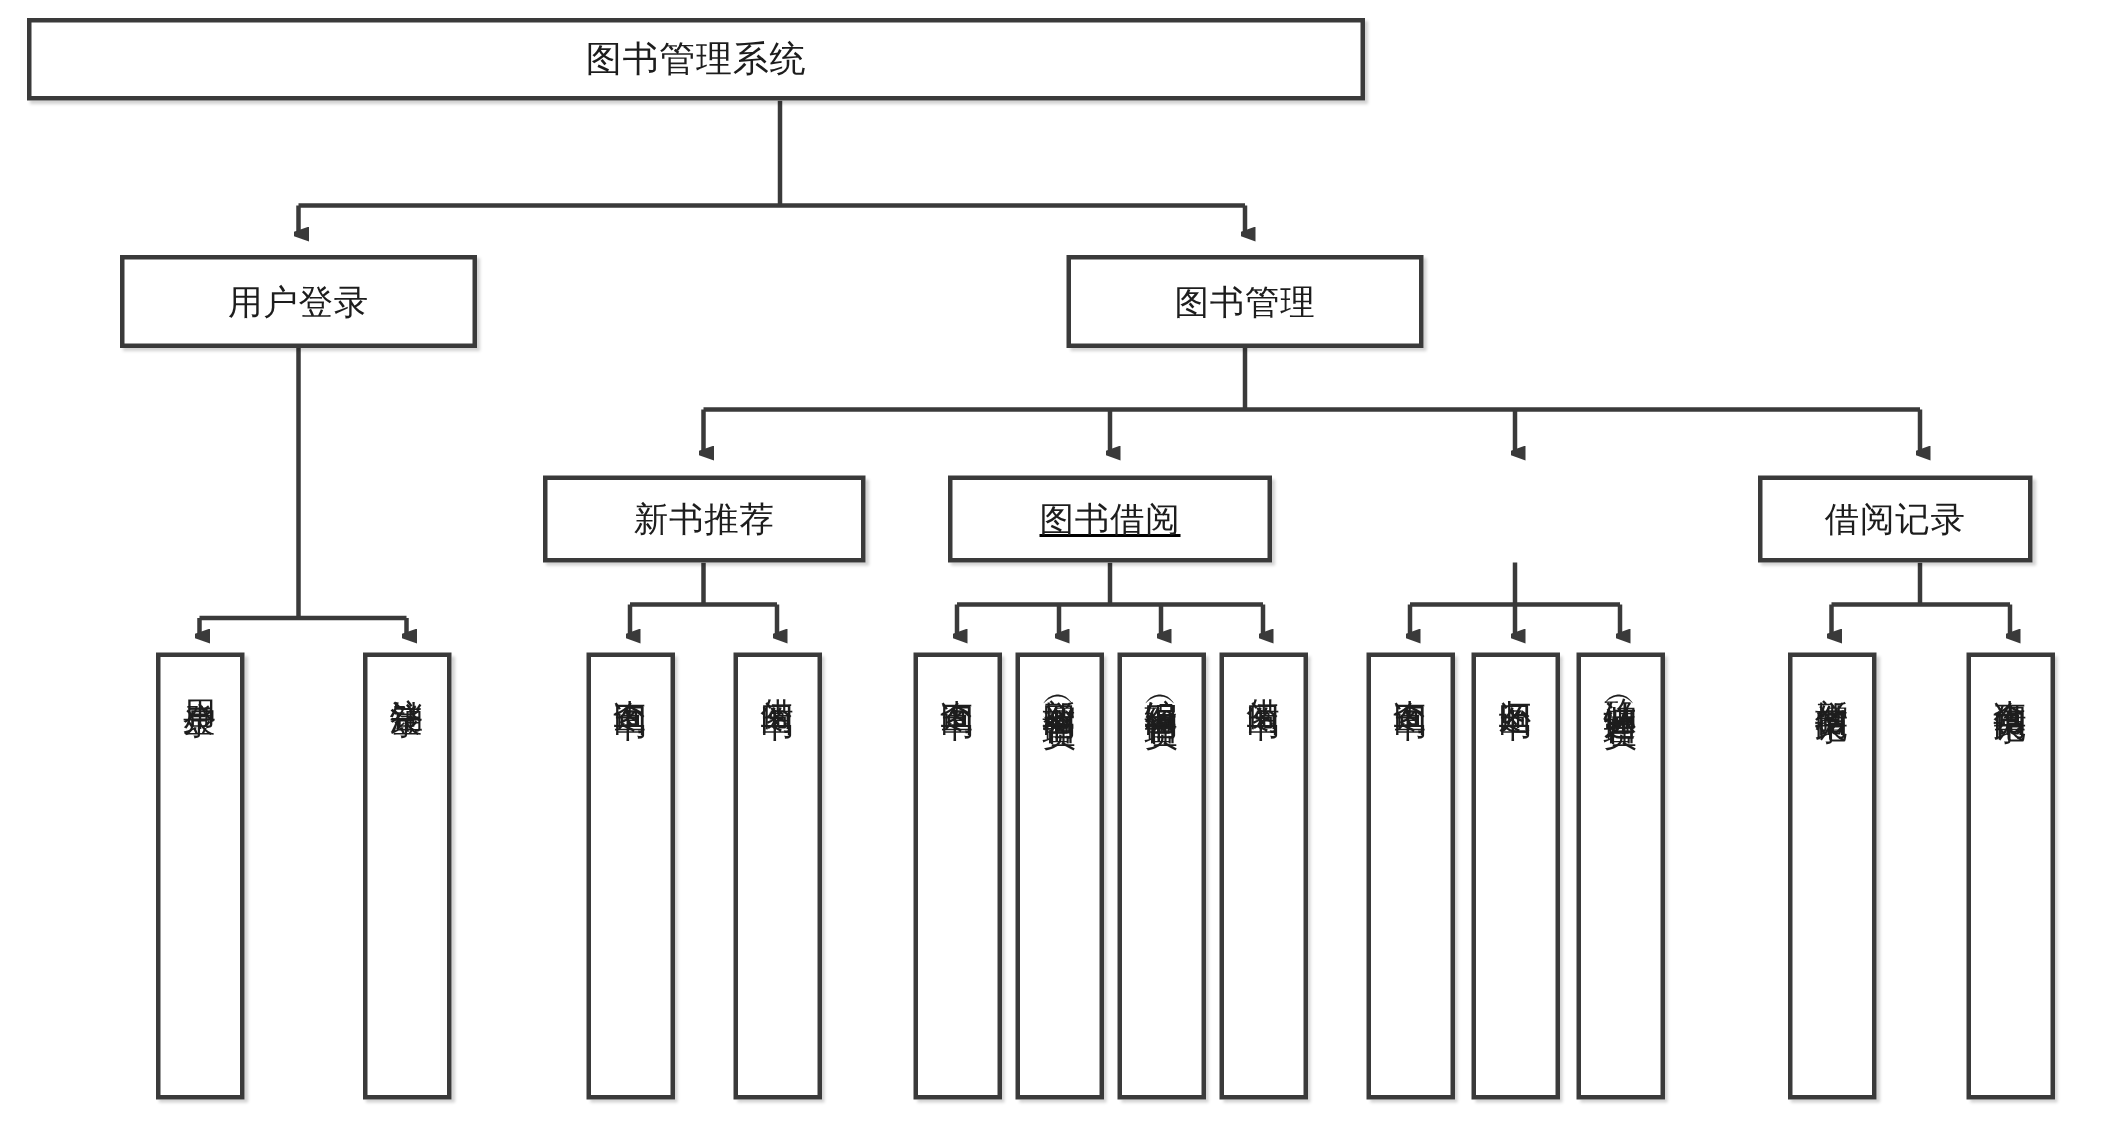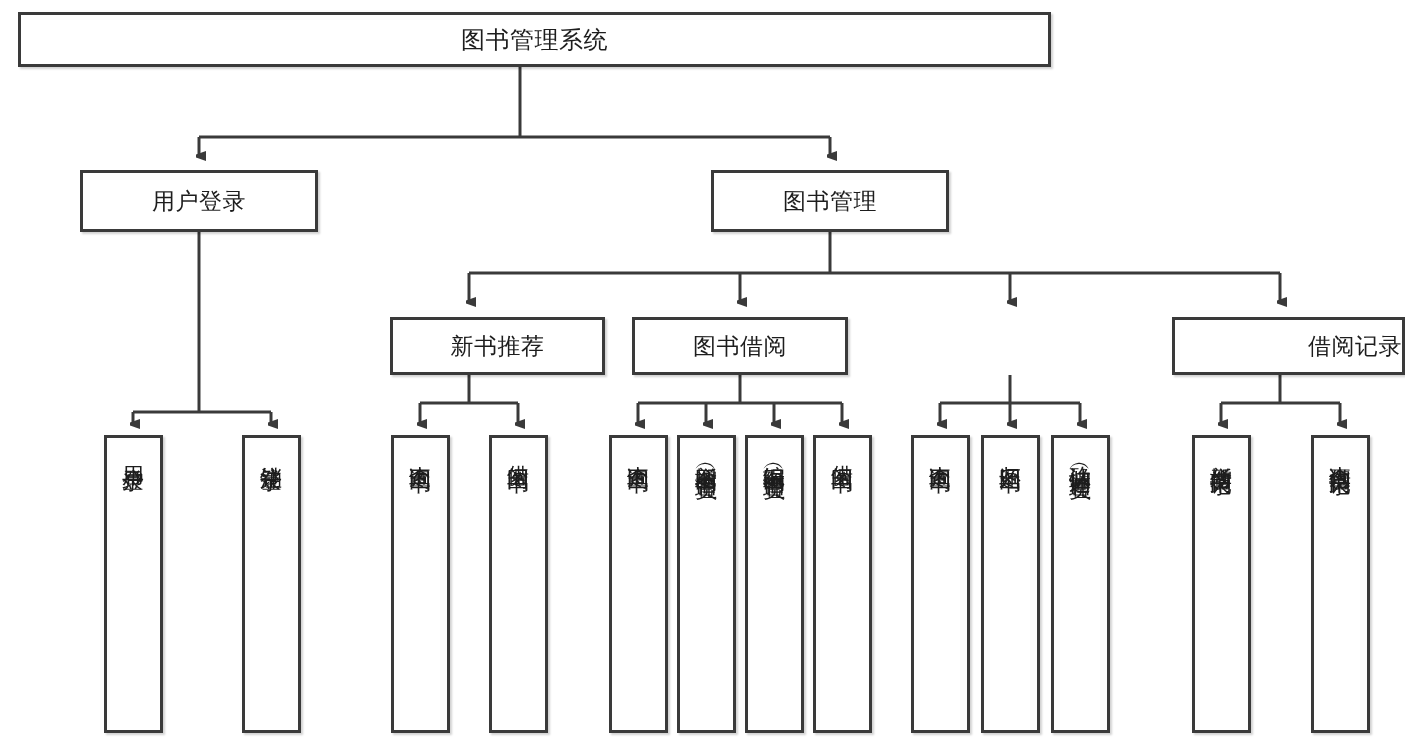--- a/index.html
+++ b/index.html
@@ -114,38 +114,38 @@
       <path d="M1010,403 L1010,424" marker-end="url(#arrow)"></path>
       <path d="M1080,403 L1080,424" marker-end="url(#arrow)"></path>
 
       <path d="M1280,375 L1280,403"></path>
       <path d="M1221,403 L1340,403"></path>
       <path d="M1221,403 L1221,424" marker-end="url(#arrow)"></path>
       <path d="M1340,403 L1340,424" marker-end="url(#arrow)"></path>
     </g>
   </svg>
 
-  <div class="node root" style="left:18px; top:12px; width:1033px; height:55px;">
+  <div class="node root" style="left:18px; top:12px; width:892px; height:55px;">
     <span class="lbl">图书管理系统</span>
   </div>
 
   <div class="node" style="left:80px; top:170px; width:238px; height:62px;">
     <span class="lbl">用户登录</span>
   </div>
   <div class="node" style="left:711px; top:170px; width:238px; height:62px;justify-content:center;">
     <span class="lbl">图书管理</span>
   </div>
 
-  <div class="node" style="left:362px; top:317px; width:215px; height:58px;margin-left:28px;">
+  <div class="node" style="left:362px; top:317px; width:215px; height:58px;">
     <span class="lbl">新书推荐</span>
   </div>
-  <div class="node" style="left:632px; top:317px; width:216px; height:58px;">
+  <div class="node" style="left:632px; top:317px; width:216px; height:58px;text-decoration:underline;">
     <span class="lbl">图书借阅</span>
   </div>
-  <div class="node" style="left:1172px; top:317px; width:233px; height:58px;justify-content:flex-end;">
+  <div class="node" style="left:1172px; top:317px; width:183px; height:58px;">
     <span class="lbl">借阅记录</span>
   </div>
 
   <div class="node vertical" style="left:104px; top:435px; width:59px; height:298px;">
     <span class="lbl">用户登录</span>
   </div>
   <div class="node vertical" style="left:242px; top:435px; width:59px; height:298px;">
     <span class="lbl">注销登录</span>
   </div>
 

